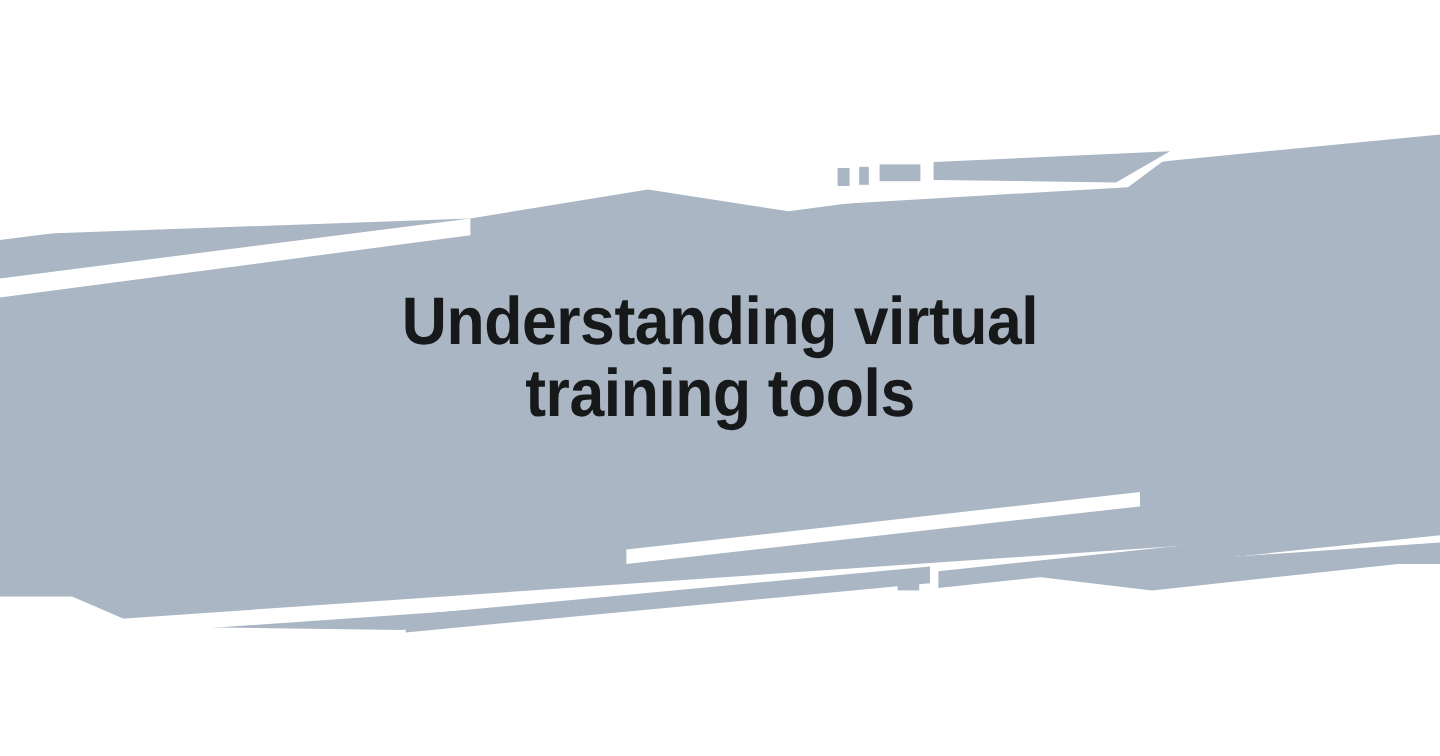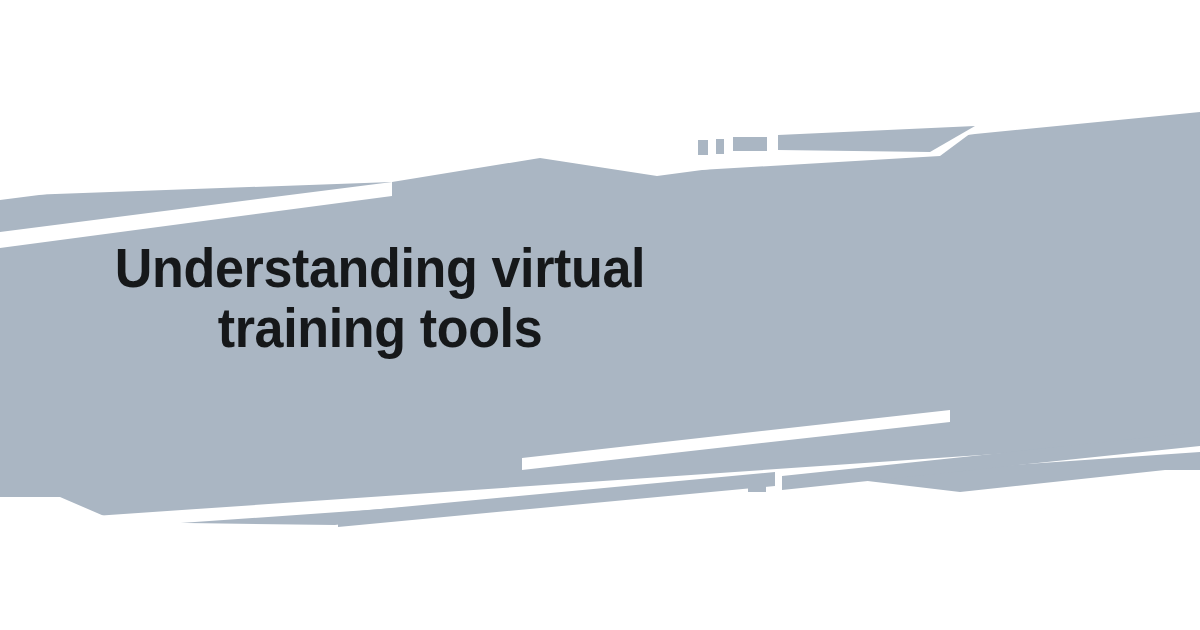--- a/index.html
+++ b/index.html
@@ -24,21 +24,21 @@
     display: block;
   }
   #title-layer {
     position: absolute;
     top: 0;
     left: 0;
     width: 1200px;
     height: 596px;
     display: flex;
     align-items: center;
-    justify-content: flex-start;
+    justify-content: center;
   }
   #banner-title {
     width: 760px;
     margin: 0;
     padding: 0;
     text-align: center;
     font-family: "Liberation Sans", sans-serif;
     font-weight: 700;
     font-size: 56px;
     line-height: 1.08;

